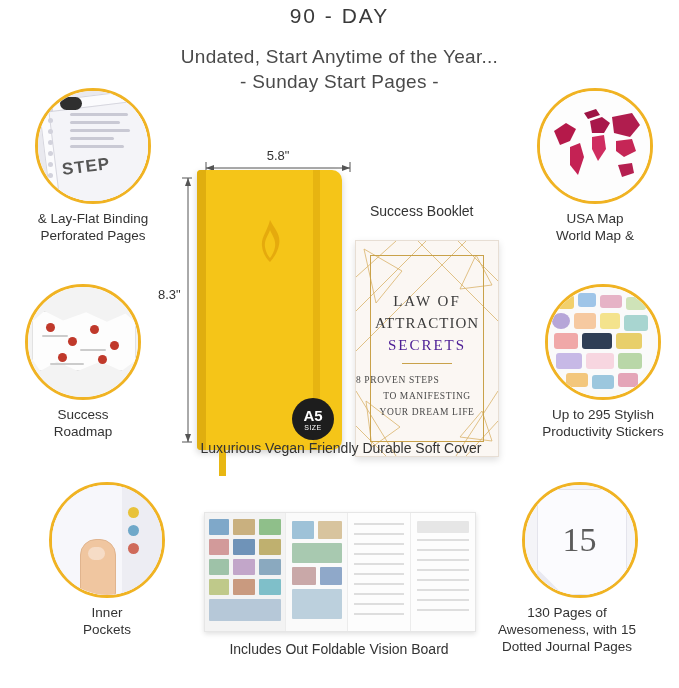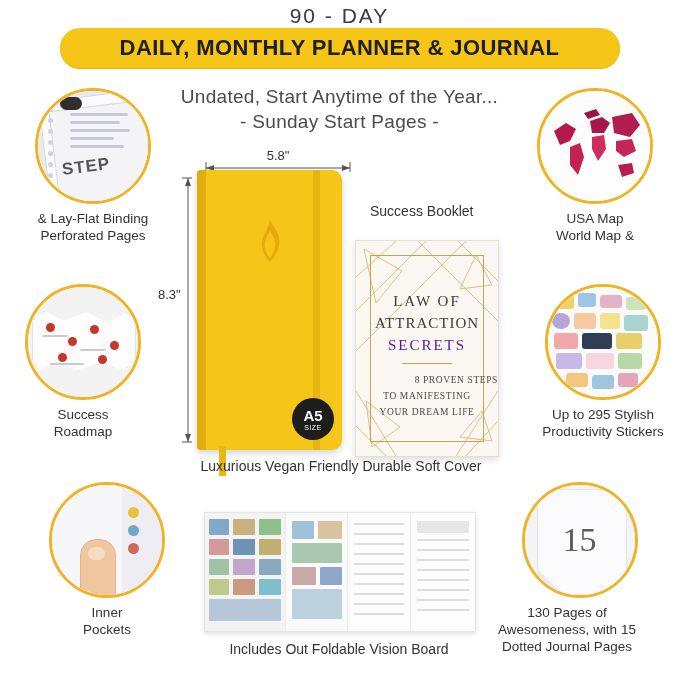--- a/index.html
+++ b/index.html
@@ -258,38 +258,38 @@
   }
   .booklet .t3 {
     position: absolute; left: 0; right: 0; top: 96px; text-align: center;
     font-family: "Liberation Serif", serif; font-size: 15px; letter-spacing: 2px;
     color: #4c1d95;
   }
   .booklet .rule {
     position: absolute; left: 46px; right: 46px; top: 122px; height: 1px; background: #c9a24a;
   }
   .booklet .s1 {
-    position: absolute; left: 0; right: 0; top: 134px; text-align: right;
+    position: absolute; left: 0; right: 0; top: 134px; text-align: left;
     font-family: "Liberation Serif", serif; font-size: 9.5px; color: #4a4a4a; letter-spacing: 0.6px;
   }
   .booklet .s2 {
     position: absolute; left: 0; right: 0; top: 150px; text-align: center;
     font-family: "Liberation Serif", serif; font-size: 9.5px; color: #4a4a4a; letter-spacing: 0.6px;
   }
   .booklet .s3 {
     position: absolute; left: 0; right: 0; top: 166px; text-align: center;
     font-family: "Liberation Serif", serif; font-size: 9.5px; color: #4a4a4a; letter-spacing: 0.6px;
   }
   .booklet-label {
     position: absolute; left: 370px; top: 203px;
     font-size: 14px; color: #333;
   }
 
   .cover-caption {
-    position: absolute; left: 196px; top: 457px; width: 290px;
+    position: absolute; left: 196px; top: 439px; width: 290px;
     text-align: center; font-size: 14px; line-height: 1.35; color: #333;
   }
 
   
   .vision {
     position: absolute; left: 204px; top: 512px; width: 270px; height: 118px;
     background: #fbfbfb; border: 1px solid #e6e6e6;
     box-shadow: 0 2px 5px rgba(0,0,0,0.12);
     display: flex;
   }
@@ -307,23 +307,20 @@
   .vision-caption {
     position: absolute; left: 204px; top: 640px; width: 270px;
     text-align: center; font-size: 14px; line-height: 1.35; color: #333;
   }
 </style>
 </head>
 <body>
 
 <div class="header">
   <div class="header-top">90 - DAY</div>
-  <div class="header-band">
-    <div class="header-band-text">DAILY, MONTHLY PLANNER &amp; JOURNAL</div>
-  </div>
 </div>
 
 <div class="subtitle">
   <div class="subtitle-line1">Undated, Start Anytime of the Year...</div>
   <div class="subtitle-line2">- Sunday Start Pages -</div>
 </div>
 
 <div class="feature" style="left:18px; top:88px;">
   <div class="circle">
     <div class="art-perf">

